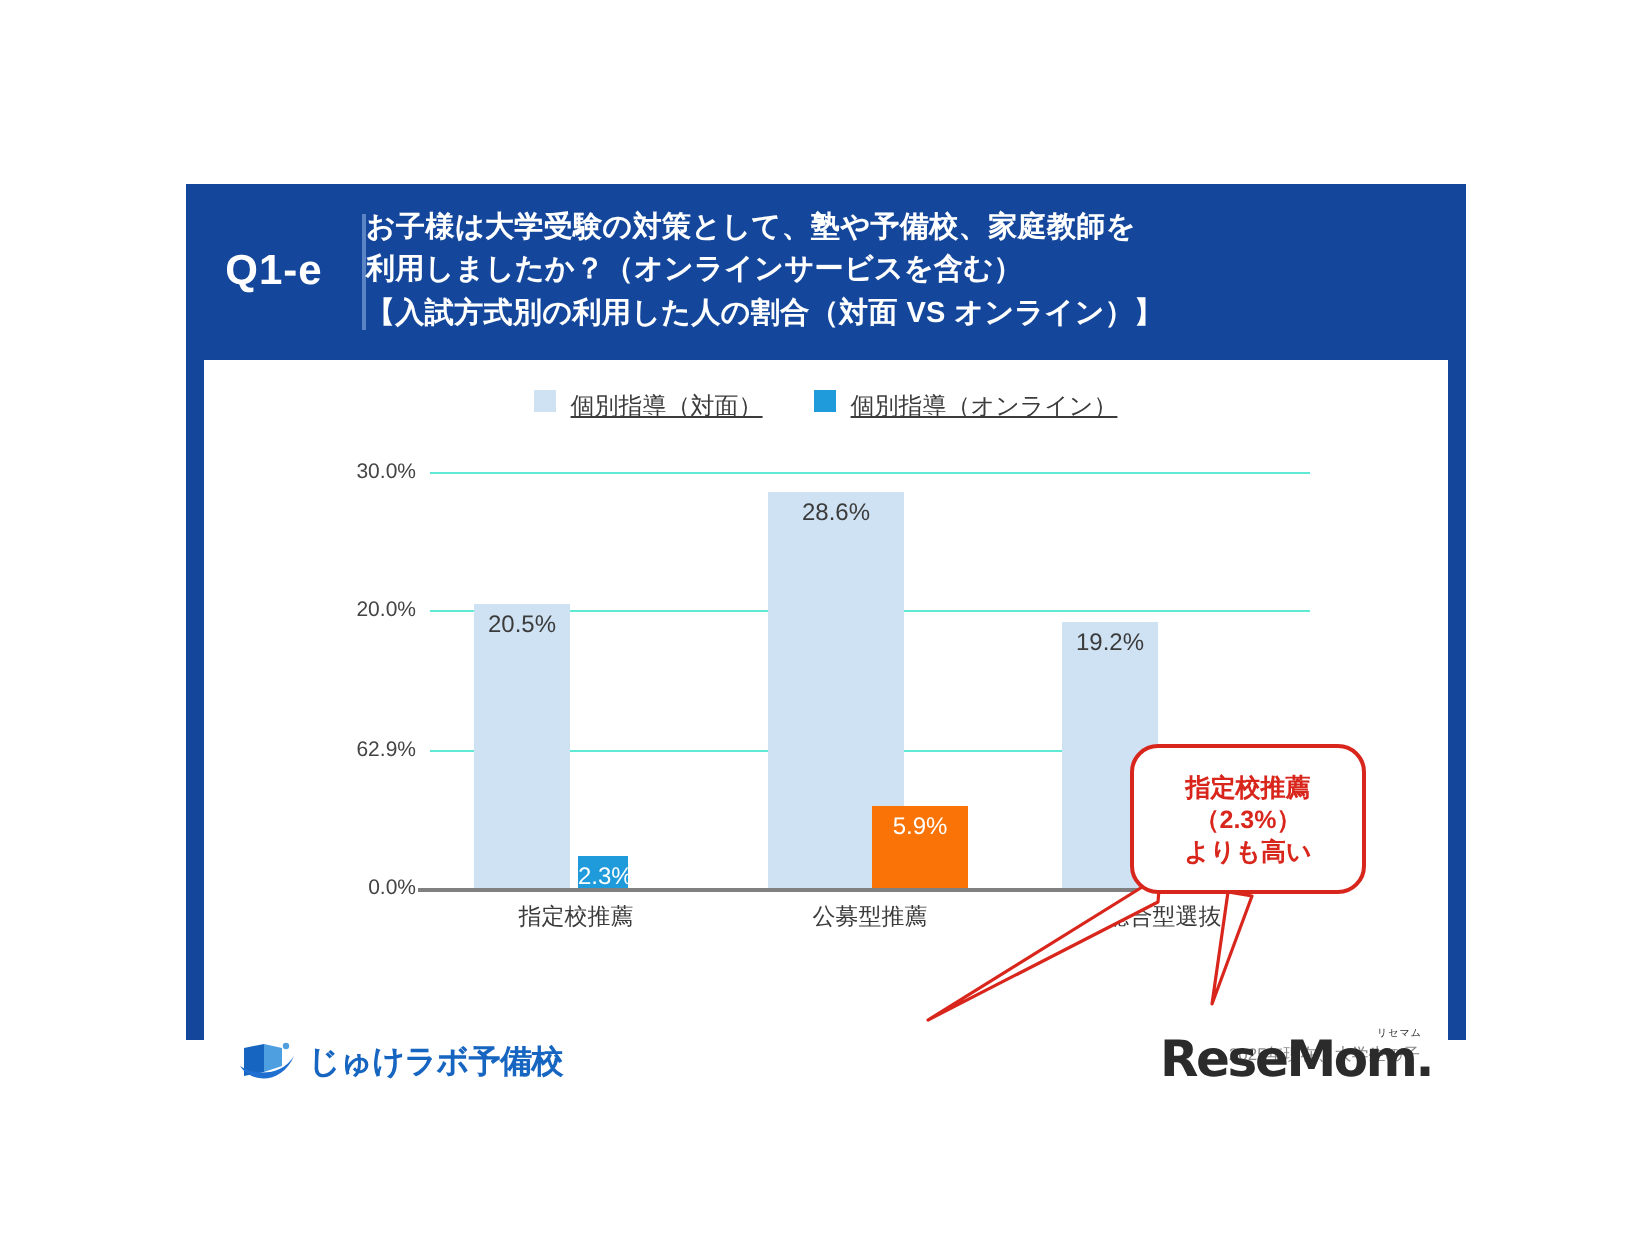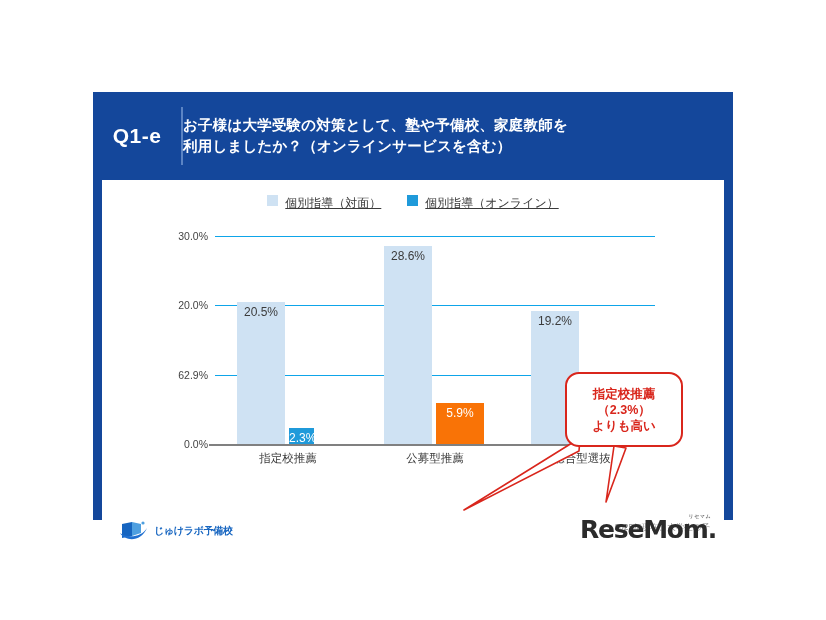--- a/index.html
+++ b/index.html
@@ -101,21 +101,21 @@
     left: 113px;
     top: 56px;
     width: 440px;
     height: 208px;
   }
   .gridline {
     position: absolute;
     left: 0;
     width: 440px;
     height: 1px;
-    background: #0ea5e9;
+    background: #5eead4;
   }
   #axis-baseline {
     position: absolute;
     left: -6px;
     top: 208px;
     width: 452px;
     height: 2px;
     background: #808080;
   }
   .ytick {
@@ -204,21 +204,21 @@
     align-items: center;
   }
   #logo-wrap {
     display: flex;
     align-items: center;
     gap: 5px;
     margin-left: 17px;
   }
   #logo-text {
     color: #1665c0;
-    font-size: 10px;
+    font-size: 16px;
     font-weight: bold;
     letter-spacing: -0.3px;
   }
   #footer-note {
     position: absolute;
     right: 14px;
     top: 11px;
     font-size: 8.5px;
     color: #8a8a8a;
     white-space: nowrap;
@@ -246,20 +246,21 @@
 <body>
 
 <div id="slide-card">
 
   <div id="header">
     <div id="q-badge">Q1-e</div>
     <div id="header-divider"></div>
     <div id="header-text">
       <div>お子様は大学受験の対策として、塾や予備校、家庭教師を</div>
       <div>利用しましたか？（オンラインサービスを含む）</div>
+      <div>【入試方式別の利用した人の割合（対面 VS オンライン）】</div>
     </div>
   </div>
 
   <div id="chart-panel">
 
     <div id="legend">
       <div class="legend-item">
         <span class="legend-swatch" style="background:#cfe2f3"></span>
         <span>個別指導（対面）</span>
       </div>
@@ -289,21 +290,21 @@
         <div class="bar" style="left:22px;width:48px;height:142.1px;background:#cfe2f3">
           <span class="bar-label">20.5%</span>
         </div>
         <div class="bar" style="left:74px;width:25px;height:15.9px;background:#1f9ada">
           <span class="bar-label on-fill">2.3%</span>
         </div>
         <div class="cat-label">指定校推薦</div>
       </div>
 
       <div class="group" style="left:147px;width:146px">
-        <div class="bar" style="left:22px;width:48px;height:198.3px;background:#cfe2f3">
+        <div class="bar" style="left:22px;width:68px;height:198.3px;background:#cfe2f3">
           <span class="bar-label">28.6%</span>
         </div>
         <div class="bar" style="left:74px;width:48px;height:40.9px;background:#f97306">
           <span class="bar-label on-fill">5.9%</span>
         </div>
         <div class="cat-label">公募型推薦</div>
       </div>
 
       <div class="group" style="left:294px;width:146px">
         <div class="bar" style="left:22px;width:48px;height:133.1px;background:#cfe2f3">

